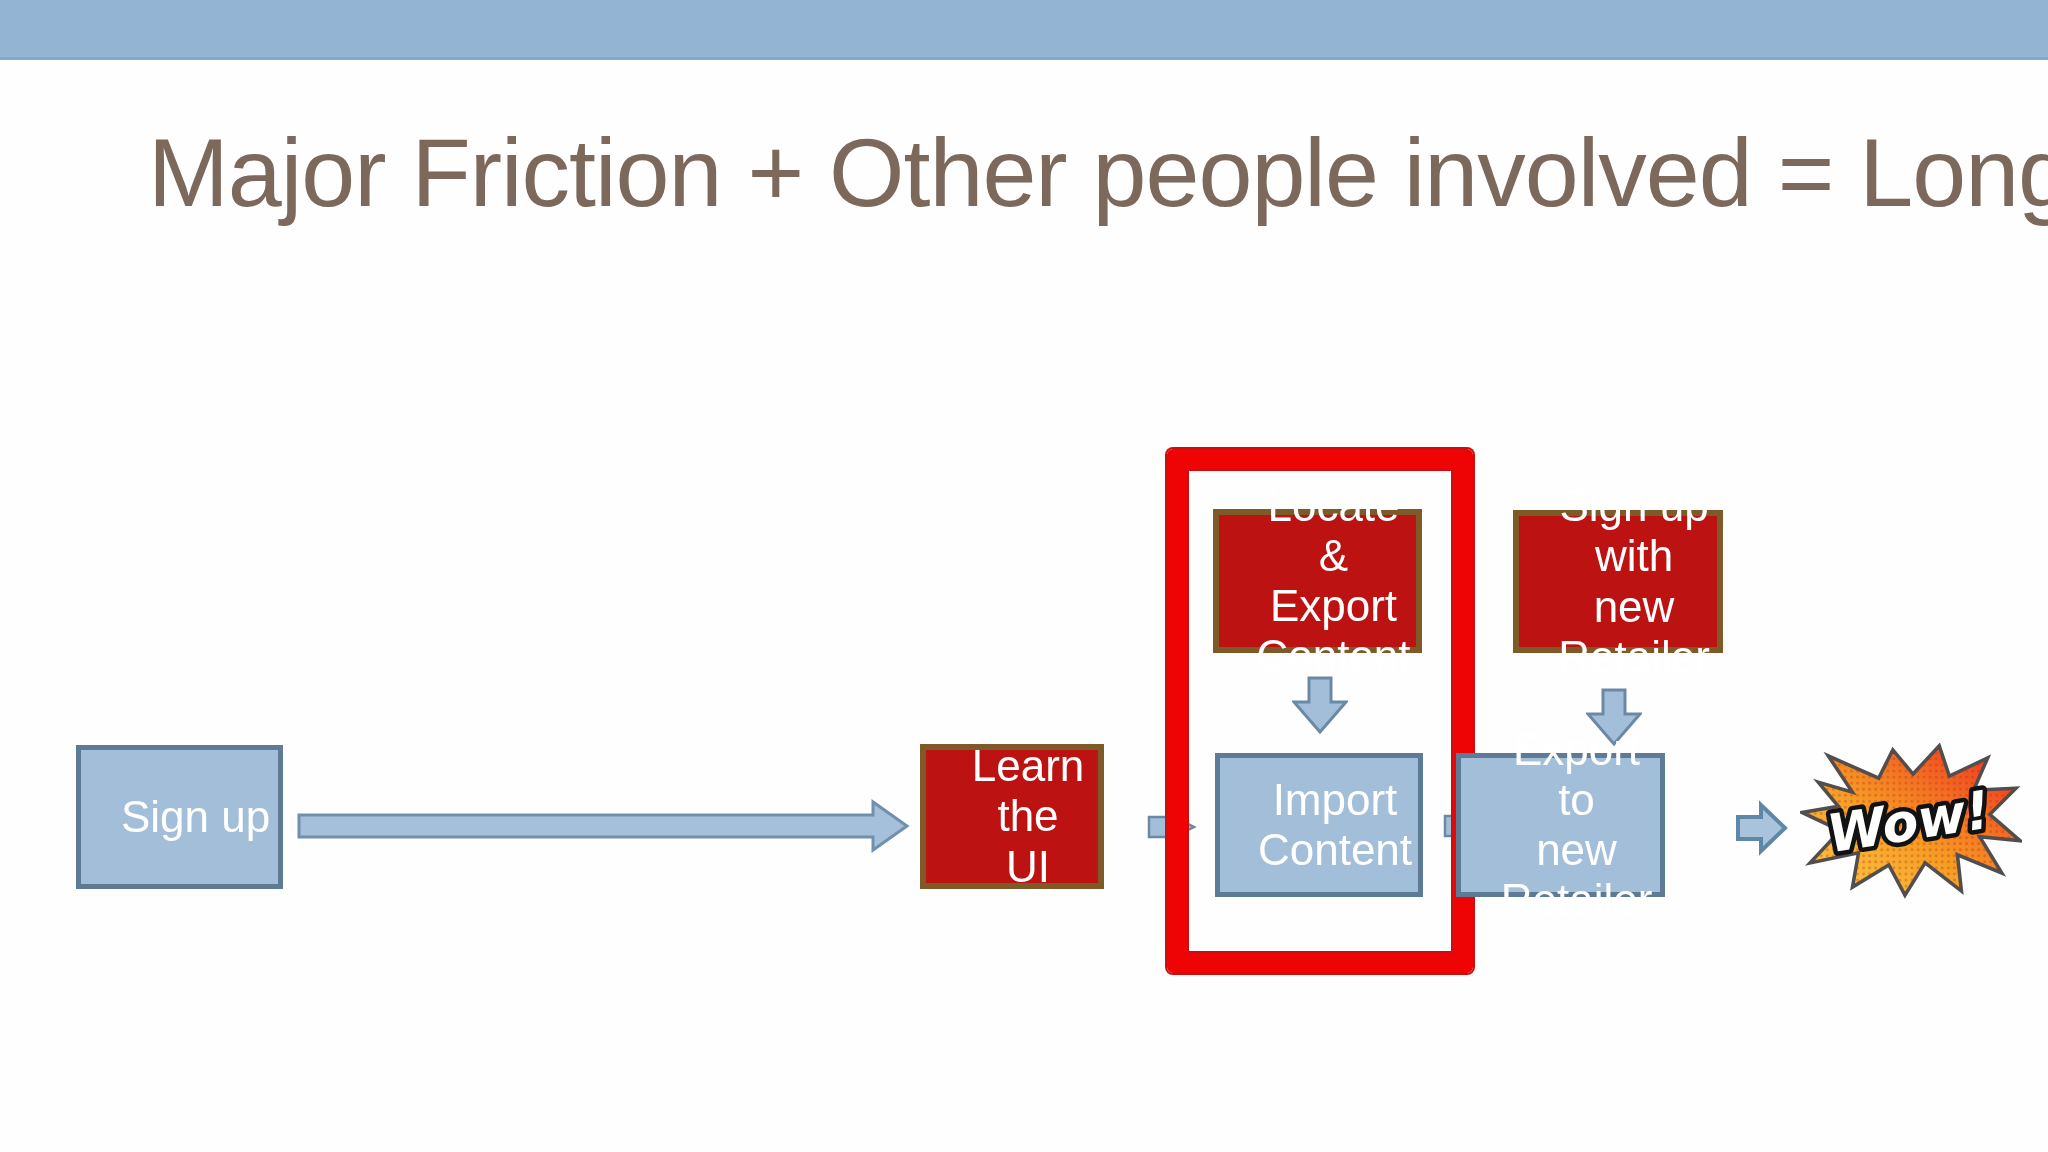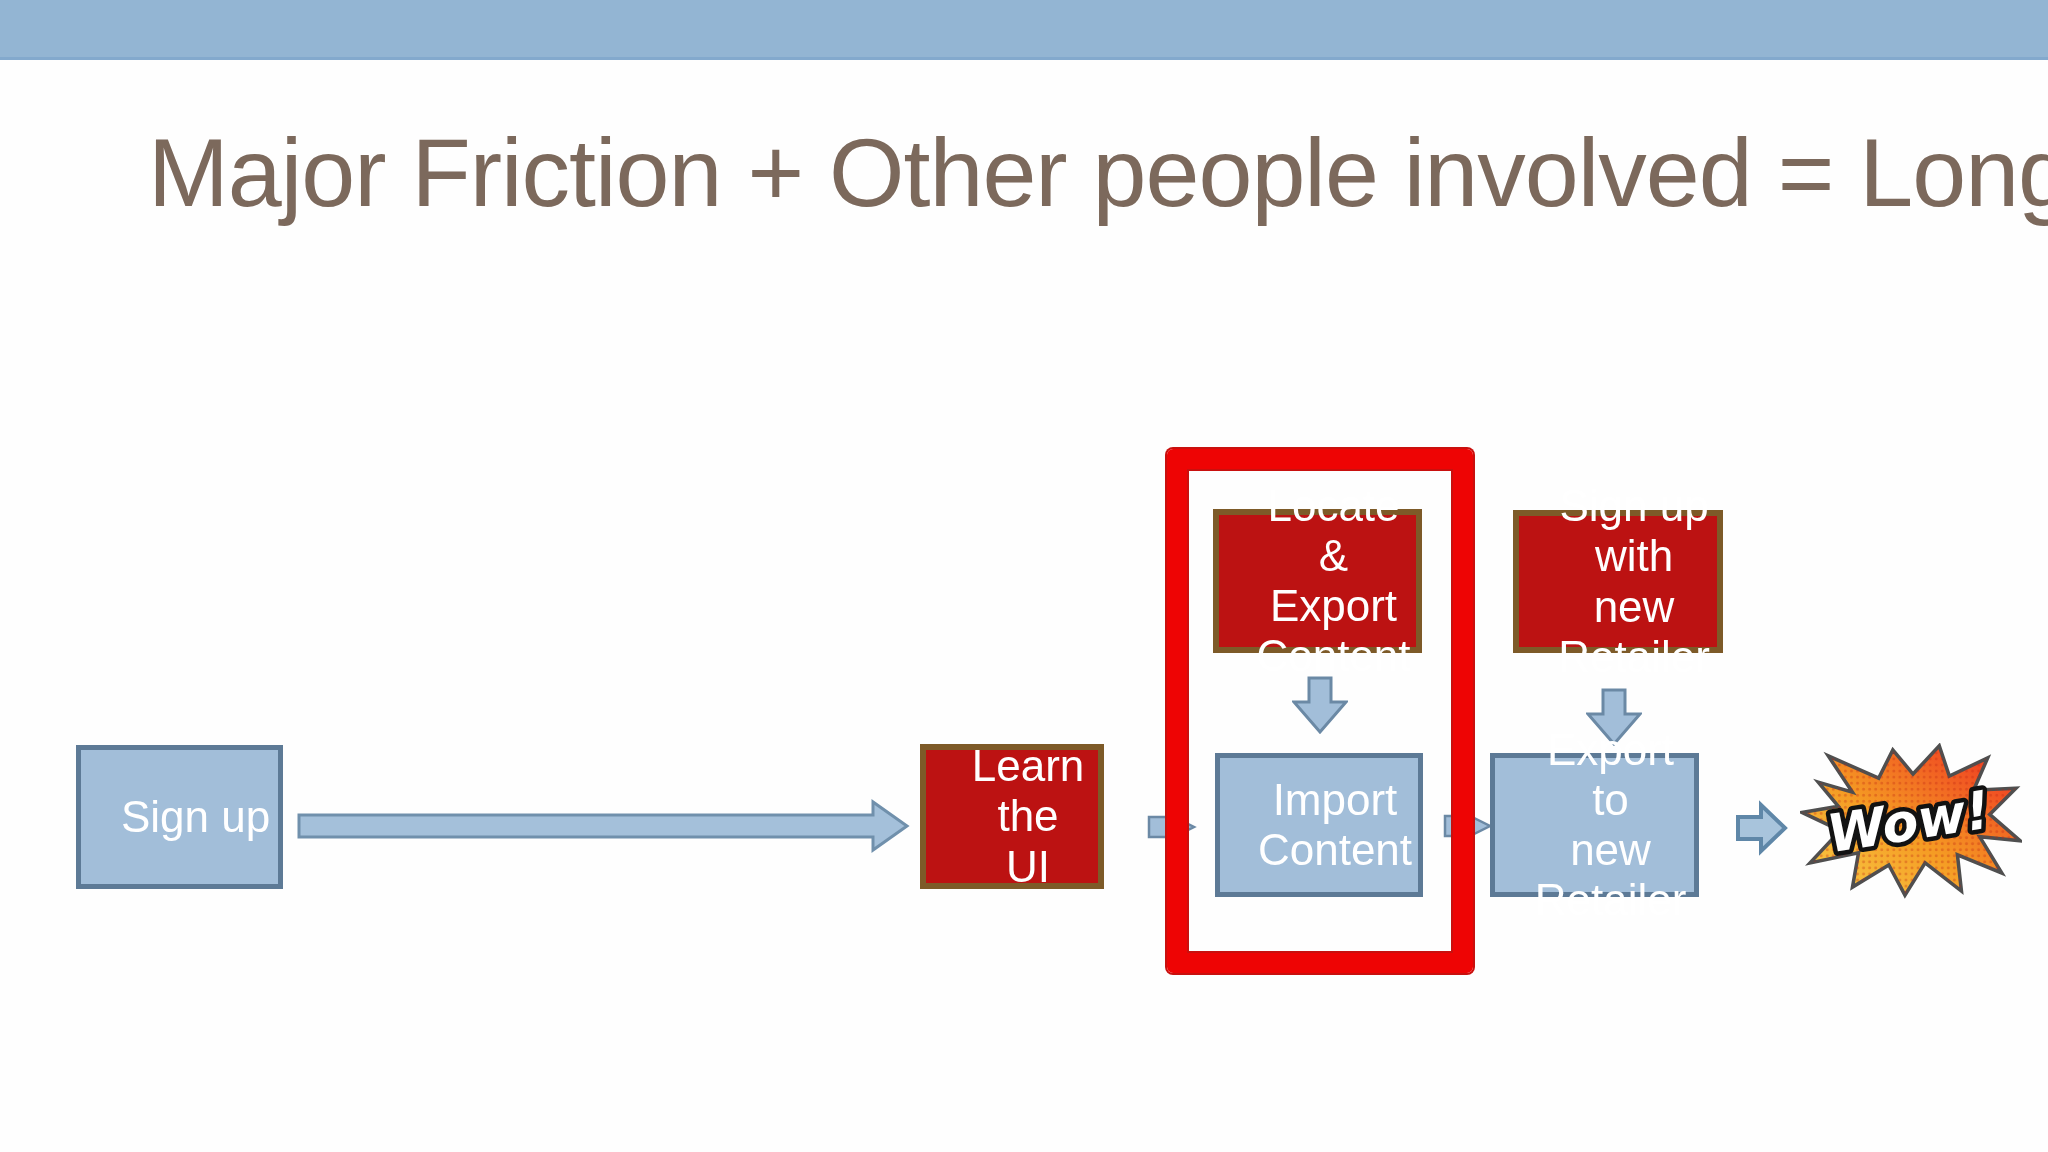--- a/index.html
+++ b/index.html
@@ -40,21 +40,21 @@
   }
   .red{
     background:var(--box-red-fill,#bc1212);
     border:6px solid var(--box-red-border,#7d5a28);
   }
   .sign-up{left:76px;top:745px;width:207px;height:144px;}
   .learn-ui{left:920px;top:744px;width:184px;height:145px;}
   .locate-export{left:1213px;top:509px;width:209px;height:144px;}
   .import-content{left:1215px;top:753px;width:208px;height:144px;text-align:center;}
   .signup-retailer{left:1513px;top:510px;width:210px;height:143px;}
-  .export-retailer{left:1490px;top:753px;width:209px;height:144px;align-items:center;}
+  .export-retailer{left:1456px;top:753px;width:209px;height:144px;align-items:center;}
   .highlight-rect{
     position:absolute;left:1167px;top:449px;width:306px;height:524px;
     box-sizing:border-box;
     border:20px solid var(--highlight-red,#ee0404);
     border-radius:6px;
     box-shadow:0 0 0 2px var(--highlight-red-edge,#c9100e),
                inset 0 0 0 2px var(--highlight-red-edge,#c9100e);
     z-index:2;
     background:transparent;
   }

